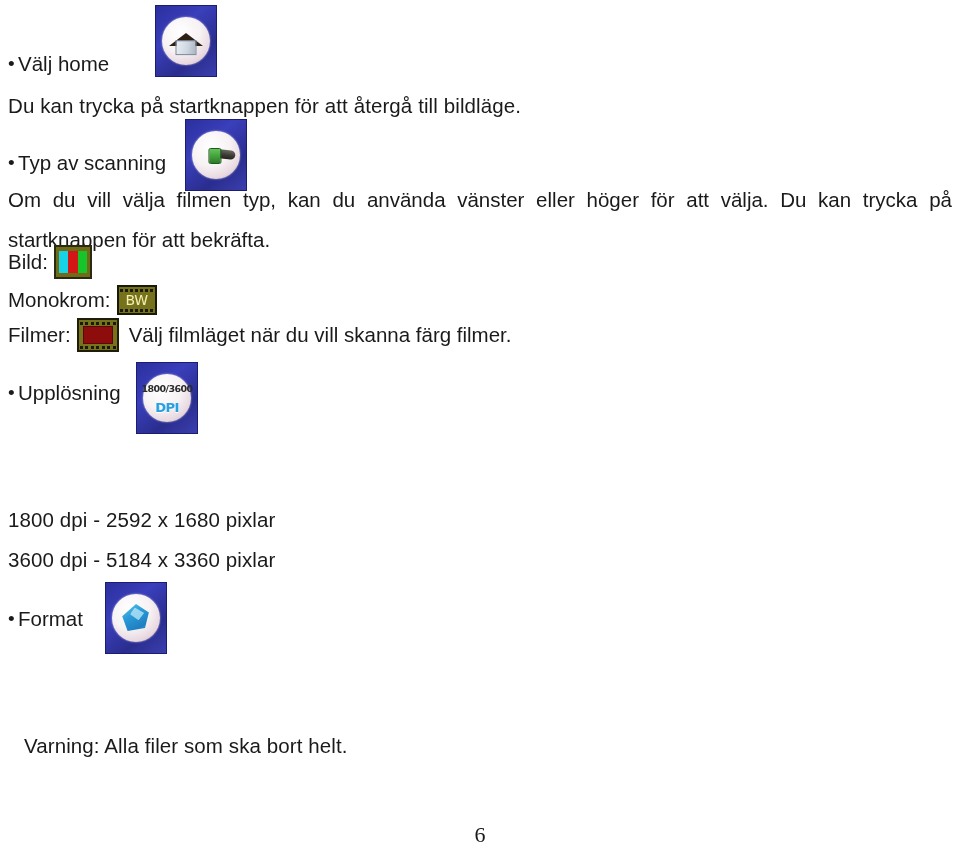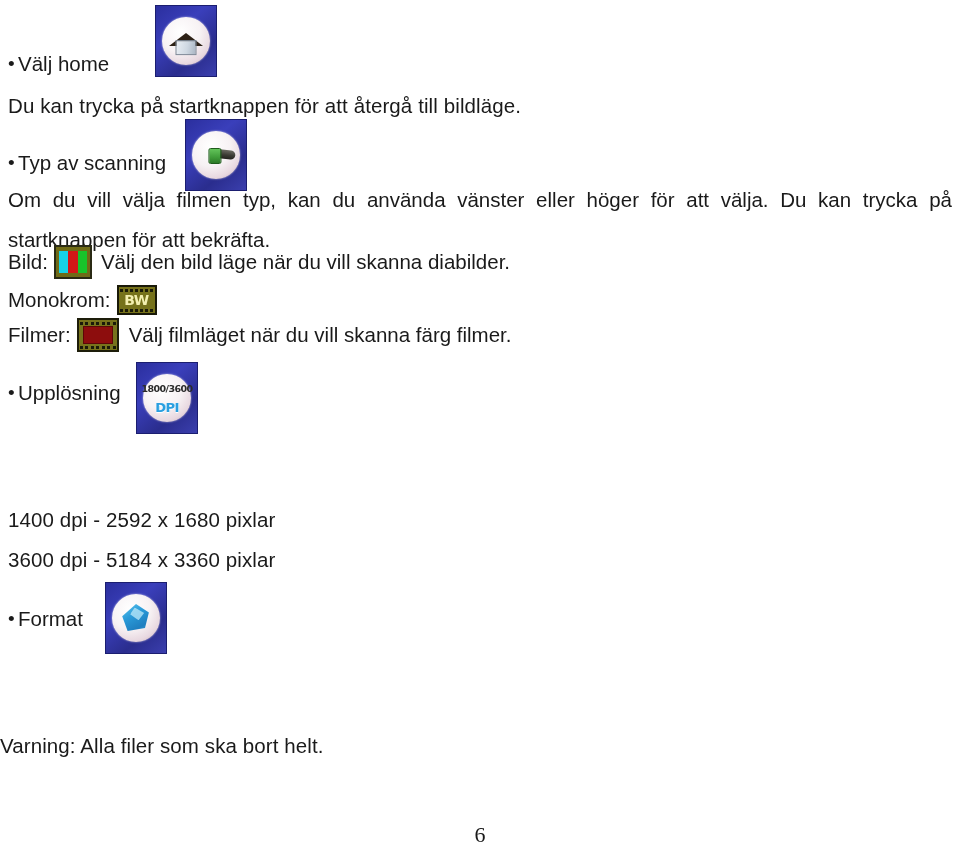--- a/index.html
+++ b/index.html
@@ -213,21 +213,21 @@
     width: 3px; height: 3px;
     background: #1a1a09;
   }
   .bw-icon .bwtext {
     position: absolute;
     left: 0; right: 0; top: 50%;
     transform: translateY(-50%);
     text-align: center;
     font-family: "DejaVu Sans", sans-serif;
     font-size: 14px;
-    font-weight: 700;
+    font-weight: 400;
     color: #f3efb0;
     letter-spacing: -0.5px;
     line-height: 1;
   }
 
   .filmred-icon {
     width: 42px; height: 34px;
     display: inline-block;
     background: #77731c;
     border: 2px solid #1d1d0a;
@@ -297,21 +297,20 @@
     <span class="lbl">Bild:</span>
     <span style="display:inline-block;width:6px;"></span>
     <span class="slide-icon">
       <span class="inner">
         <span class="bar c1"></span>
         <span class="bar c2"></span>
         <span class="bar c3"></span>
       </span>
     </span>
     <span style="display:inline-block;width:9px;"></span>
-    <span>Välj den bild läge när du vill skanna diabilder.</span>
   </div>
 
   <div class="abs label-line" style="left:8px; top:281px;">
     <span class="lbl">Monokrom:</span>
     <span style="display:inline-block;width:6px;"></span>
     <span class="bw-icon">
       <span class="sprockets top">
         <i></i>
           <i></i>
           <i></i>
@@ -369,34 +368,34 @@
       <div class="dpi-bot">DPI</div>
     </div>
   </div>
 
   <div class="abs bullet-line" style="left:8px; top:381px;">
     <span class="bullet-dot">•</span>
     <span>Upplösning</span>
   </div>
 
 
-  <div class="abs para" style="left:8px; top:500px;">1400 dpi - 2592 x 1680 pixlar</div>
+  <div class="abs para" style="left:8px; top:500px;">1800 dpi - 2592 x 1680 pixlar</div>
   <div class="abs para" style="left:8px; top:540px;">3600 dpi - 5184 x 3360 pixlar</div>
 
   <div class="abs" style="left:105px; top:582px;">
     <div class="bigicon">
       <div class="disc"></div>
       <div class="gem"></div>
       <div class="gem-facet"></div>
     </div>
   </div>
 
   <div class="abs bullet-line" style="left:8px; top:607px;">
     <span class="bullet-dot">•</span>
     <span>Format</span>
   </div>
 
 
-  <div class="abs para" style="left:0; top:726px;">Varning: Alla filer som ska bort helt.</div>
+  <div class="abs para" style="left:24px; top:726px;">Varning: Alla filer som ska bort helt.</div>
 
   <div class="pagenum">6</div>
 
 </div>
 
 </body></html>

